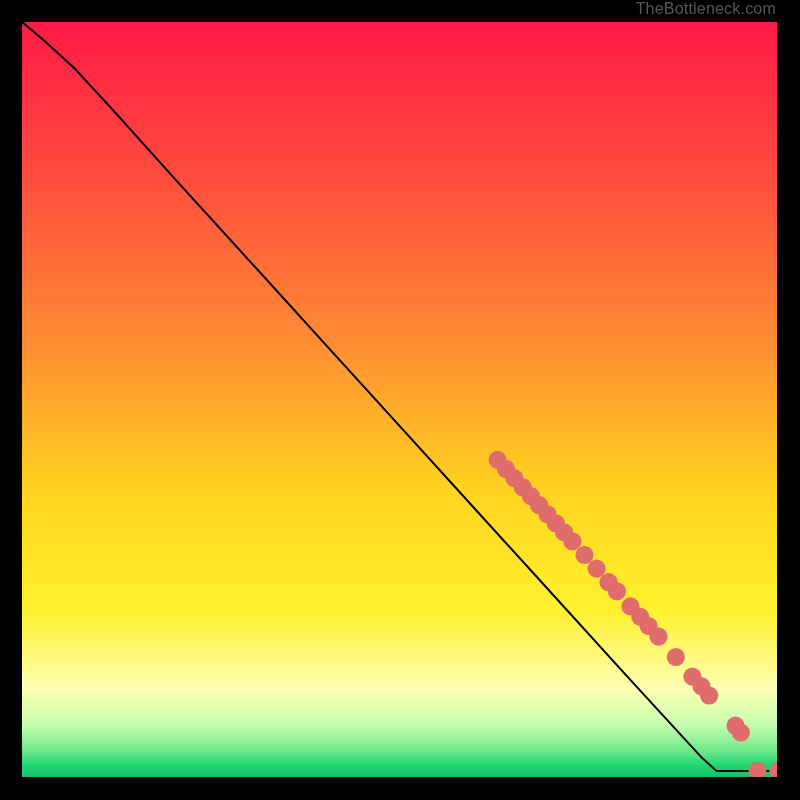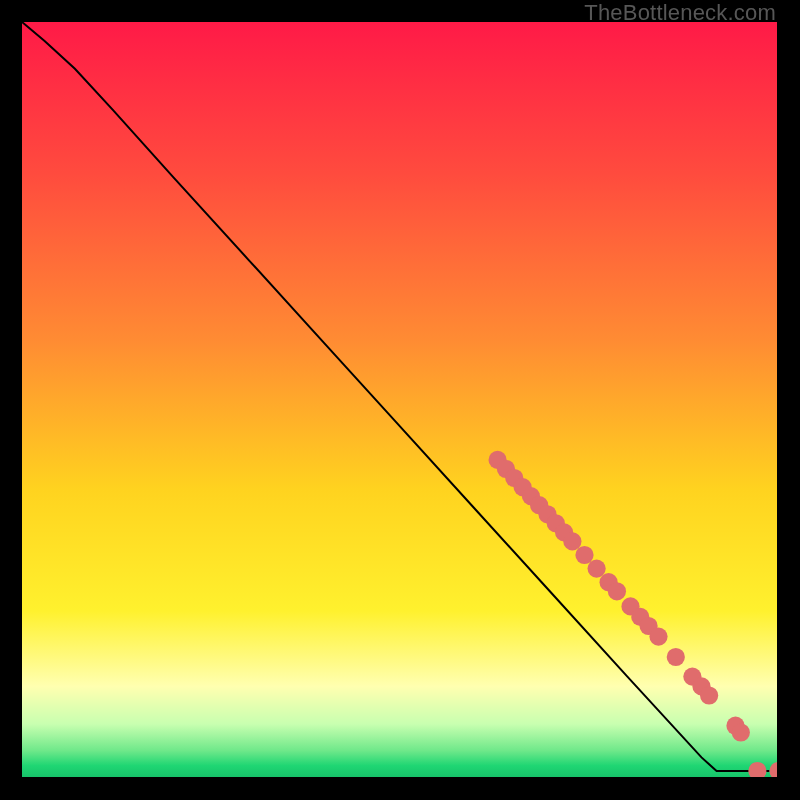--- a/index.html
+++ b/index.html
@@ -17,21 +17,21 @@
     top: 22px;
     width: 755px;
     height: 755px;
     overflow: hidden;
   }
   .watermark {
     position: absolute;
     top: 0px;
     right: 24px;
     color: #575757;
-    font-size: 22px;
+    font-size: 16px;
     font-weight: 500;
     letter-spacing: 0.2px;
   }
   svg {
     display: block;
   }
 </style>
 </head>
 <body>
 

